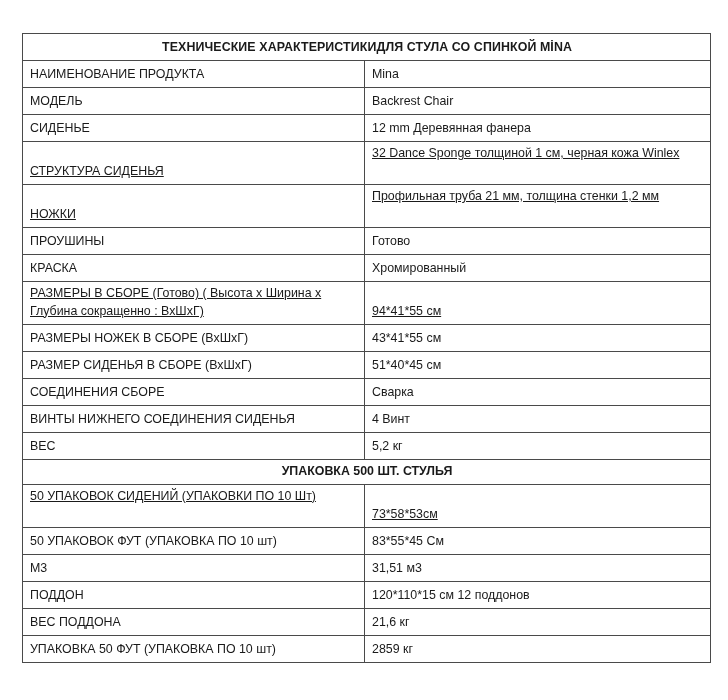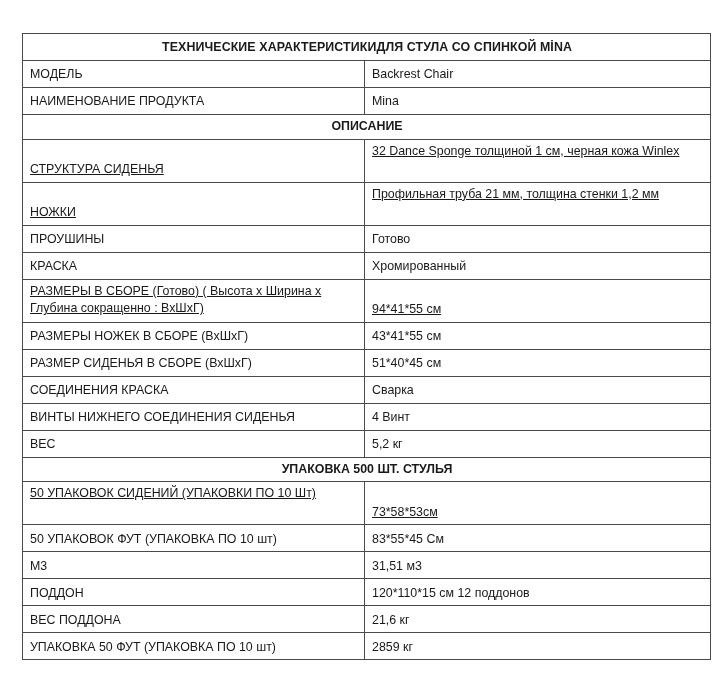--- a/index.html
+++ b/index.html
@@ -107,29 +107,30 @@
   <table class="spec-table">
     <colgroup>
       <col class="col-label">
       <col class="col-value">
     </colgroup>
     <tbody>
         <tr class="single">
           <td colspan="2" class="title-cell">ТЕХНИЧЕСКИЕ ХАРАКТЕРИСТИКИДЛЯ СТУЛА СО СПИНКОЙ MİNA</td>
         </tr>
         <tr class="single">
+          <td class="label-cell">НАИМЕНОВАНИЕ ПРОДУКТА</td>
+          <td class="value-cell">Mina</td>
+        </tr>
+        <tr class="single">
           <td class="label-cell">МОДЕЛЬ</td>
           <td class="value-cell">Backrest Chair</td>
         </tr>
         <tr class="single">
-          <td class="label-cell">НАИМЕНОВАНИЕ ПРОДУКТА</td>
-          <td class="value-cell">Mina</td>
-        </tr>
-        <tr>
-          <td colspan="2" class="section-cell">ОПИСАНИЕ</td>
+          <td class="label-cell">СИДЕНЬЕ</td>
+          <td class="value-cell">12 mm Деревянная фанера</td>
         </tr>
         <tr class="tall">
           <td class="label-cell">СТРУКТУРА СИДЕНЬЯ</td>
           <td class="value-cell top">32 Dance Sponge толщиной 1 см, черная кожа Winlex</td>
         </tr>
         <tr class="tall">
           <td class="label-cell">НОЖКИ</td>
           <td class="value-cell top">Профильная труба 21 мм, толщина стенки 1,2 мм</td>
         </tr>
         <tr class="single">
@@ -146,21 +147,21 @@
         </tr>
         <tr class="single">
           <td class="label-cell">РАЗМЕРЫ НОЖЕК В СБОРЕ  (ВхШхГ)</td>
           <td class="value-cell">43*41*55 см</td>
         </tr>
         <tr class="single">
           <td class="label-cell">РАЗМЕР СИДЕНЬЯ В СБОРЕ  (ВхШхГ)</td>
           <td class="value-cell">51*40*45 см</td>
         </tr>
         <tr class="single">
-          <td class="label-cell">СОЕДИНЕНИЯ КРАСКА</td>
+          <td class="label-cell">СОЕДИНЕНИЯ СБОРЕ</td>
           <td class="value-cell">Сварка</td>
         </tr>
         <tr class="single">
           <td class="label-cell">ВИНТЫ НИЖНЕГО СОЕДИНЕНИЯ СИДЕНЬЯ</td>
           <td class="value-cell">4 Винт</td>
         </tr>
         <tr class="single">
           <td class="label-cell">ВЕС</td>
           <td class="value-cell">5,2 кг</td>
         </tr>

